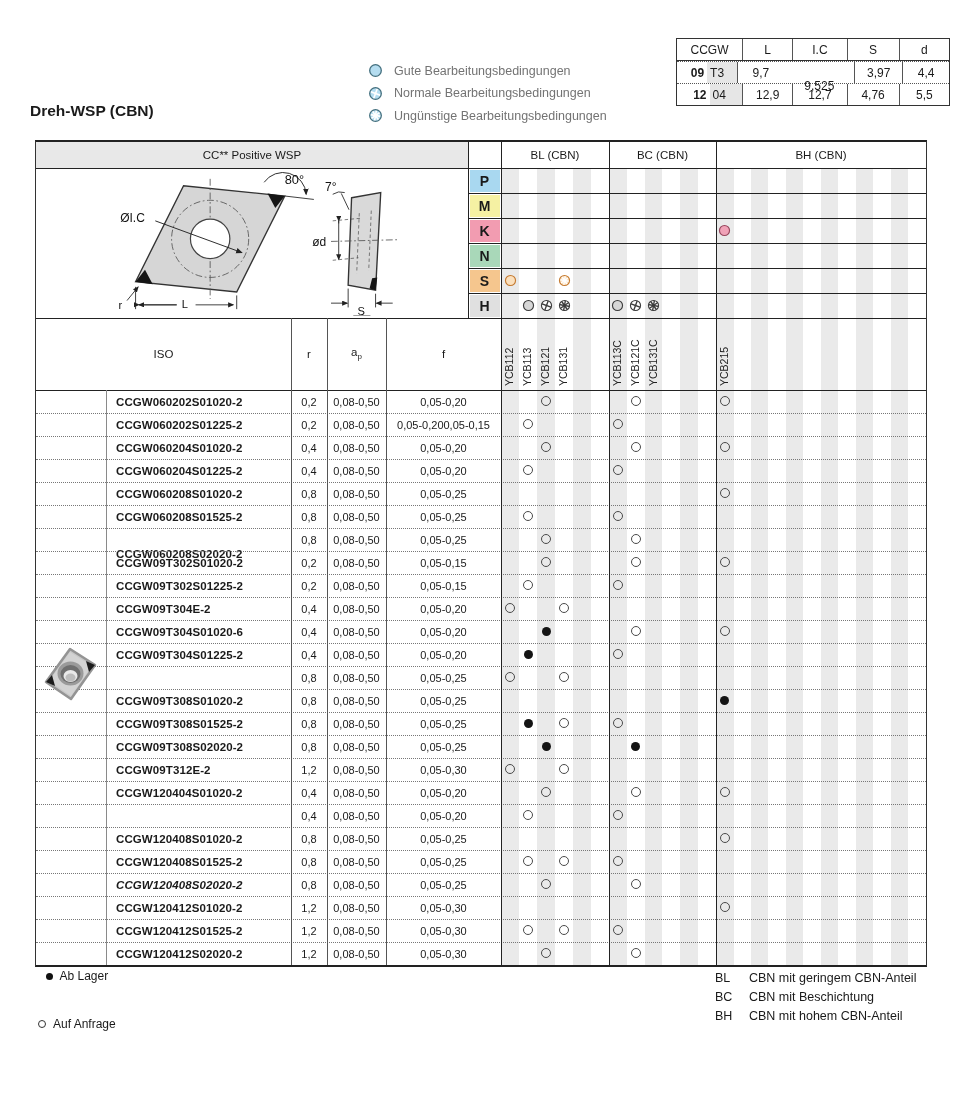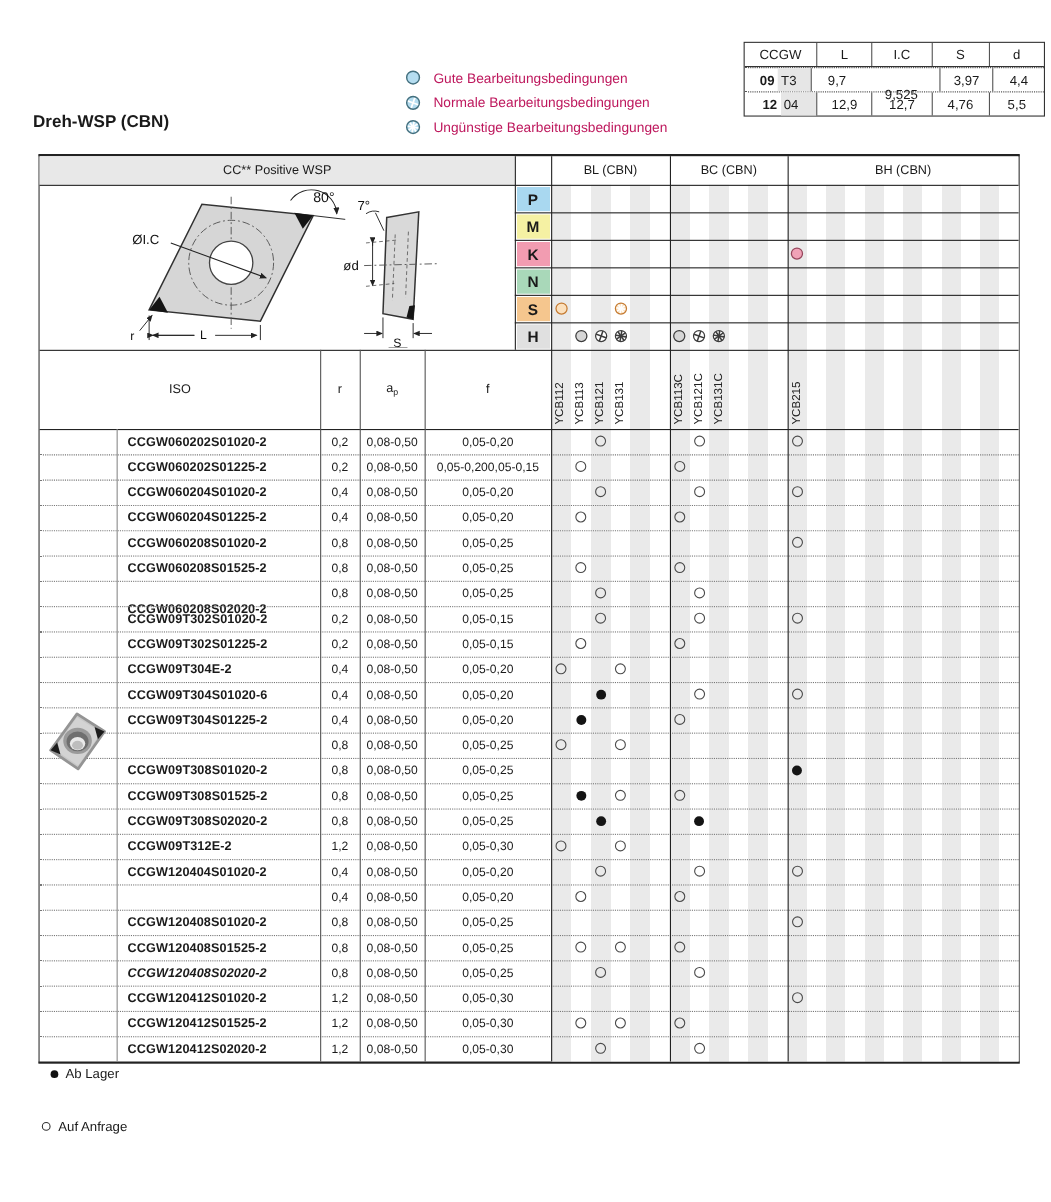--- a/index.html
+++ b/index.html
@@ -2,21 +2,21 @@
 <html><head>
 <meta charset="utf-8">
 <style>
   html,body{margin:0;padding:0;background:#fff;}
   .page{position:relative;width:955px;height:1093px;background:#fff;overflow:hidden;
         font-family:"Liberation Sans","DejaVu Sans",sans-serif;color:#1a1a1a;}
   .abs{position:absolute;box-sizing:border-box;}
   .title{position:absolute;left:30px;top:102px;font-size:15.5px;font-weight:bold;margin:0;}
   
   .cond-row{position:absolute;display:flex;align-items:center;gap:11px;}
-  .cond-label{font-size:12.5px;color:#be185d;}
+  .cond-label{font-size:12.5px;color:#737373;}
   
   .dims{position:absolute;left:676px;top:38px;width:272px;border:1.5px solid #333;background:#fff;}
   .dims-row{display:flex;height:21px;align-items:stretch;}
   .dims-row + .dims-row{border-top:1px dotted #555;}
   .dims-row.hd{border-bottom:1px solid #333;}
   .dims-cell{display:flex;align-items:center;justify-content:center;font-size:12px;border-left:1px solid #555;}
   .dims-cell:first-child{border-left:none;}
   .dims-code{display:flex;align-items:stretch;width:100%;height:100%;}
   .dims-code b{display:flex;align-items:center;justify-content:flex-end;flex:1;padding-right:3px;font-size:12px;}
   .dims-code .chip{display:flex;align-items:center;flex:1;padding-left:3px;background:#e6e6e6;font-size:12px;}
@@ -645,13 +645,27 @@
   <div class="stock" id="stock-legend">
       <div class="it">
         <div class="dot-f"></div>
         <div>Ab Lager</div>
       </div>
       <div class="it">
         <div class="dot-o"></div>
         <div>Auf Anfrage</div>
       </div>
     </div>
+  <div class="gleg" id="grade-legend">
+      <div class="gleg-row">
+        <div class="gleg-code">BL</div>
+        <div>CBN mit geringem CBN-Anteil</div>
+      </div>
+      <div class="gleg-row">
+        <div class="gleg-code">BC</div>
+        <div>CBN mit Beschichtung</div>
+      </div>
+      <div class="gleg-row">
+        <div class="gleg-code">BH</div>
+        <div>CBN mit hohem CBN-Anteil</div>
+      </div>
+    </div>
 </div>
 
 </body></html>

